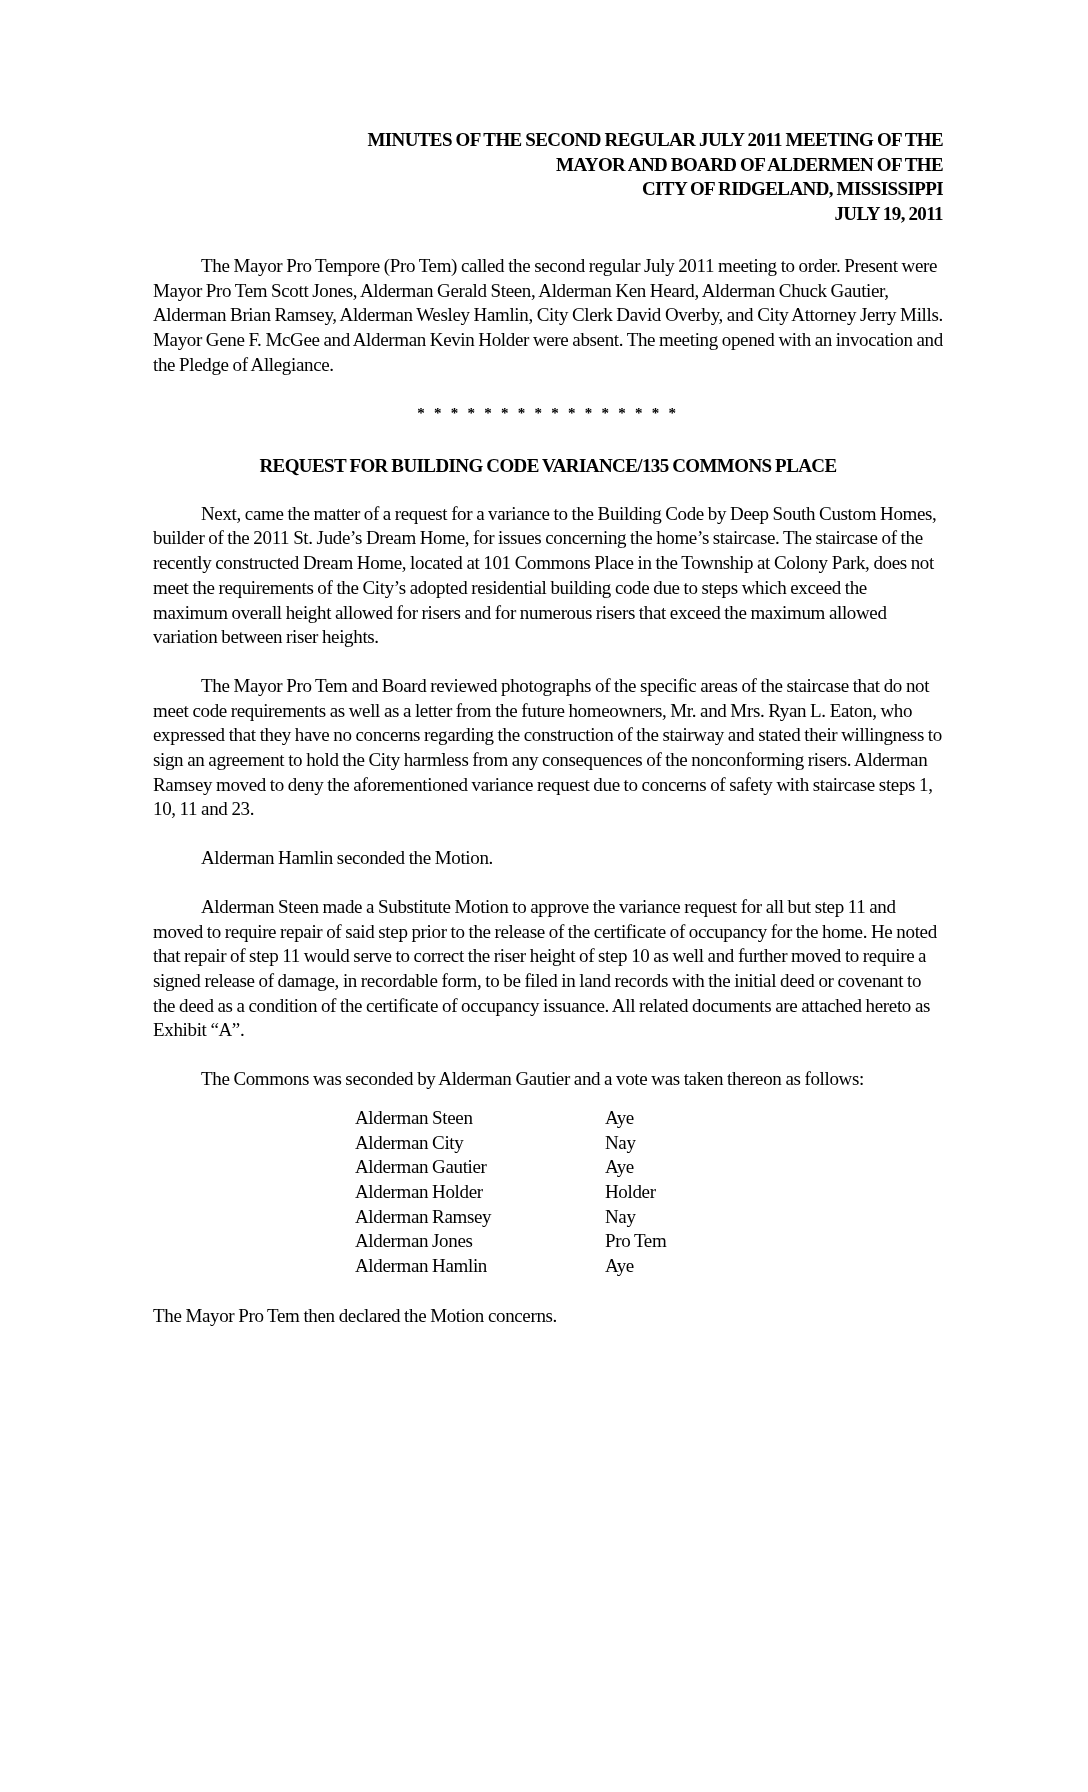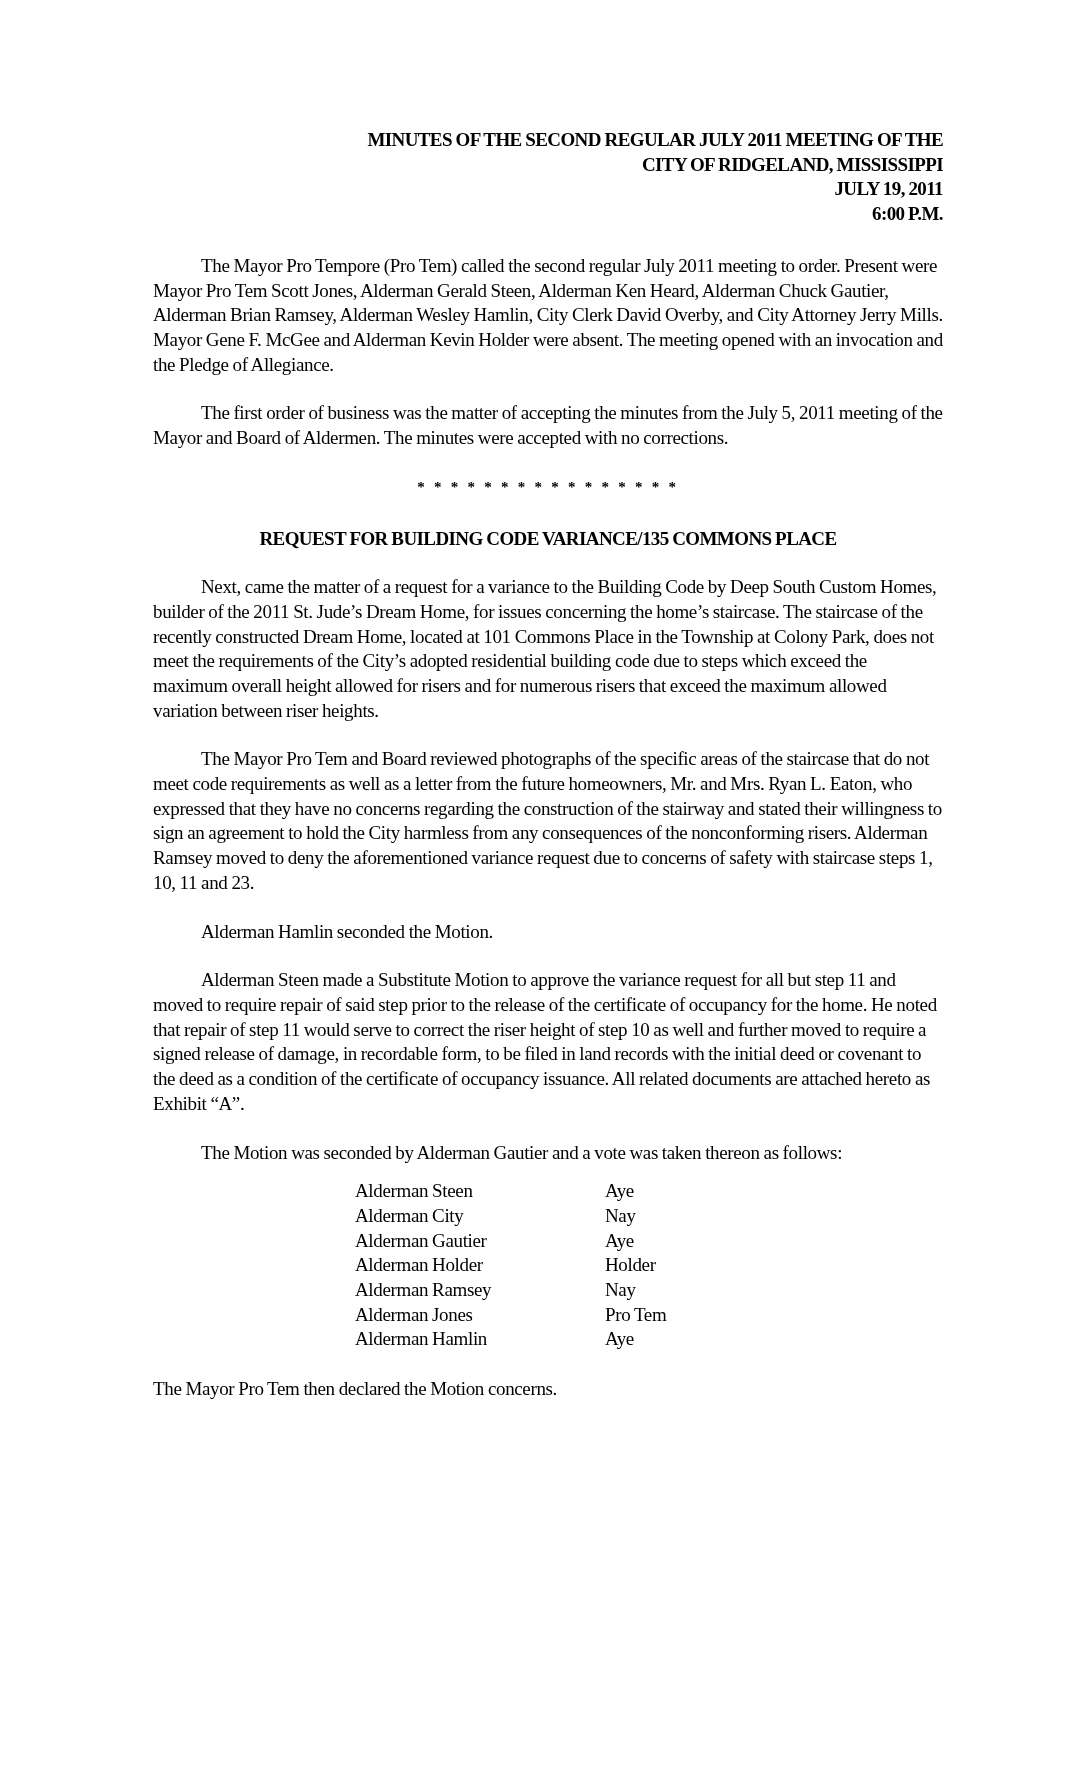--- a/index.html
+++ b/index.html
@@ -70,42 +70,41 @@
       text-indent: 0;
     }
   </style>
 </head>
 <body>
 
 <div class="page">
 
   <div class="title-block">
     <span class="title-line">MINUTES OF THE SECOND REGULAR JULY 2011 MEETING OF THE</span>
+    <span class="title-line">MAYOR AND BOARD OF ALDERMEN OF THE</span>
     <span class="title-line">CITY OF RIDGELAND, MISSISSIPPI</span>
     <span class="title-line">JULY 19, 2011</span>
-    <span class="title-line">6:00 P.M.</span>
   </div>
 
   <p class="indent">The Mayor Pro Tempore (Pro Tem) called the second regular July 2011 meeting to order.  Present were Mayor Pro Tem Scott Jones, Alderman Gerald Steen, Alderman Ken Heard, Alderman Chuck Gautier, Alderman Brian Ramsey, Alderman Wesley Hamlin, City Clerk David Overby, and City Attorney Jerry Mills.  Mayor Gene F. McGee and Alderman Kevin Holder were absent.  The meeting opened with an invocation and the Pledge of Allegiance.</p>
 
-  <p class="indent">The first order of business was the matter of accepting the minutes from the July 5, 2011 meeting of the Mayor and Board of Aldermen. The minutes were accepted with no corrections.</p>
 
   <div class="separator">* * * * * * * * * * * * * * * *</div>
 
   <div class="section-heading">REQUEST FOR BUILDING CODE VARIANCE/135 COMMONS PLACE</div>
 
   <p class="indent">Next, came the matter of a request for a variance to the Building Code by Deep South Custom Homes, builder of the 2011 St. Jude’s Dream Home, for issues concerning the home’s staircase.  The staircase of the recently constructed Dream Home, located at 101 Commons Place in the Township at Colony Park, does not meet the requirements of the City’s adopted residential building code due to steps which exceed the maximum overall height allowed for risers and for numerous risers that exceed the maximum allowed variation between riser heights.</p>
 
   <p class="indent">The Mayor Pro Tem and Board reviewed photographs of the specific areas of the staircase that do not meet code requirements as well as a letter from the future homeowners, Mr. and Mrs. Ryan L. Eaton, who expressed that they have no concerns regarding the construction of the stairway and stated their willingness to sign an agreement to hold the City harmless from any consequences of the nonconforming risers. Alderman Ramsey moved to deny the aforementioned variance request due to concerns of safety with staircase steps 1, 10, 11 and 23.</p>
 
   <p class="indent">Alderman Hamlin seconded the Motion.</p>
 
   <p class="indent">Alderman Steen made a Substitute Motion to approve the variance request for all but step 11 and moved to require repair of said step prior to the release of the certificate of occupancy for the home.  He noted that repair of step 11 would serve to correct the riser height of step 10 as well and further moved to require a signed release of damage, in recordable form, to be filed in land records with the initial deed or covenant to the deed as a condition of the certificate of occupancy issuance.  All related documents are attached hereto as Exhibit “A”.</p>
 
-  <p class="indent" style="margin-bottom:0">The Motion was seconded by Alderman Gautier and a vote was taken thereon as follows:</p>
+  <p class="indent" style="margin-bottom:0">The Commons was seconded by Alderman Gautier and a vote was taken thereon as follows:</p>
 
   <table class="vote-table">
     <tbody>
       <tr>
         <td class="member">Alderman Steen</td>
         <td>Aye</td>
       </tr>
       <tr>
         <td class="member">Alderman City</td>
         <td>Nay</td>

